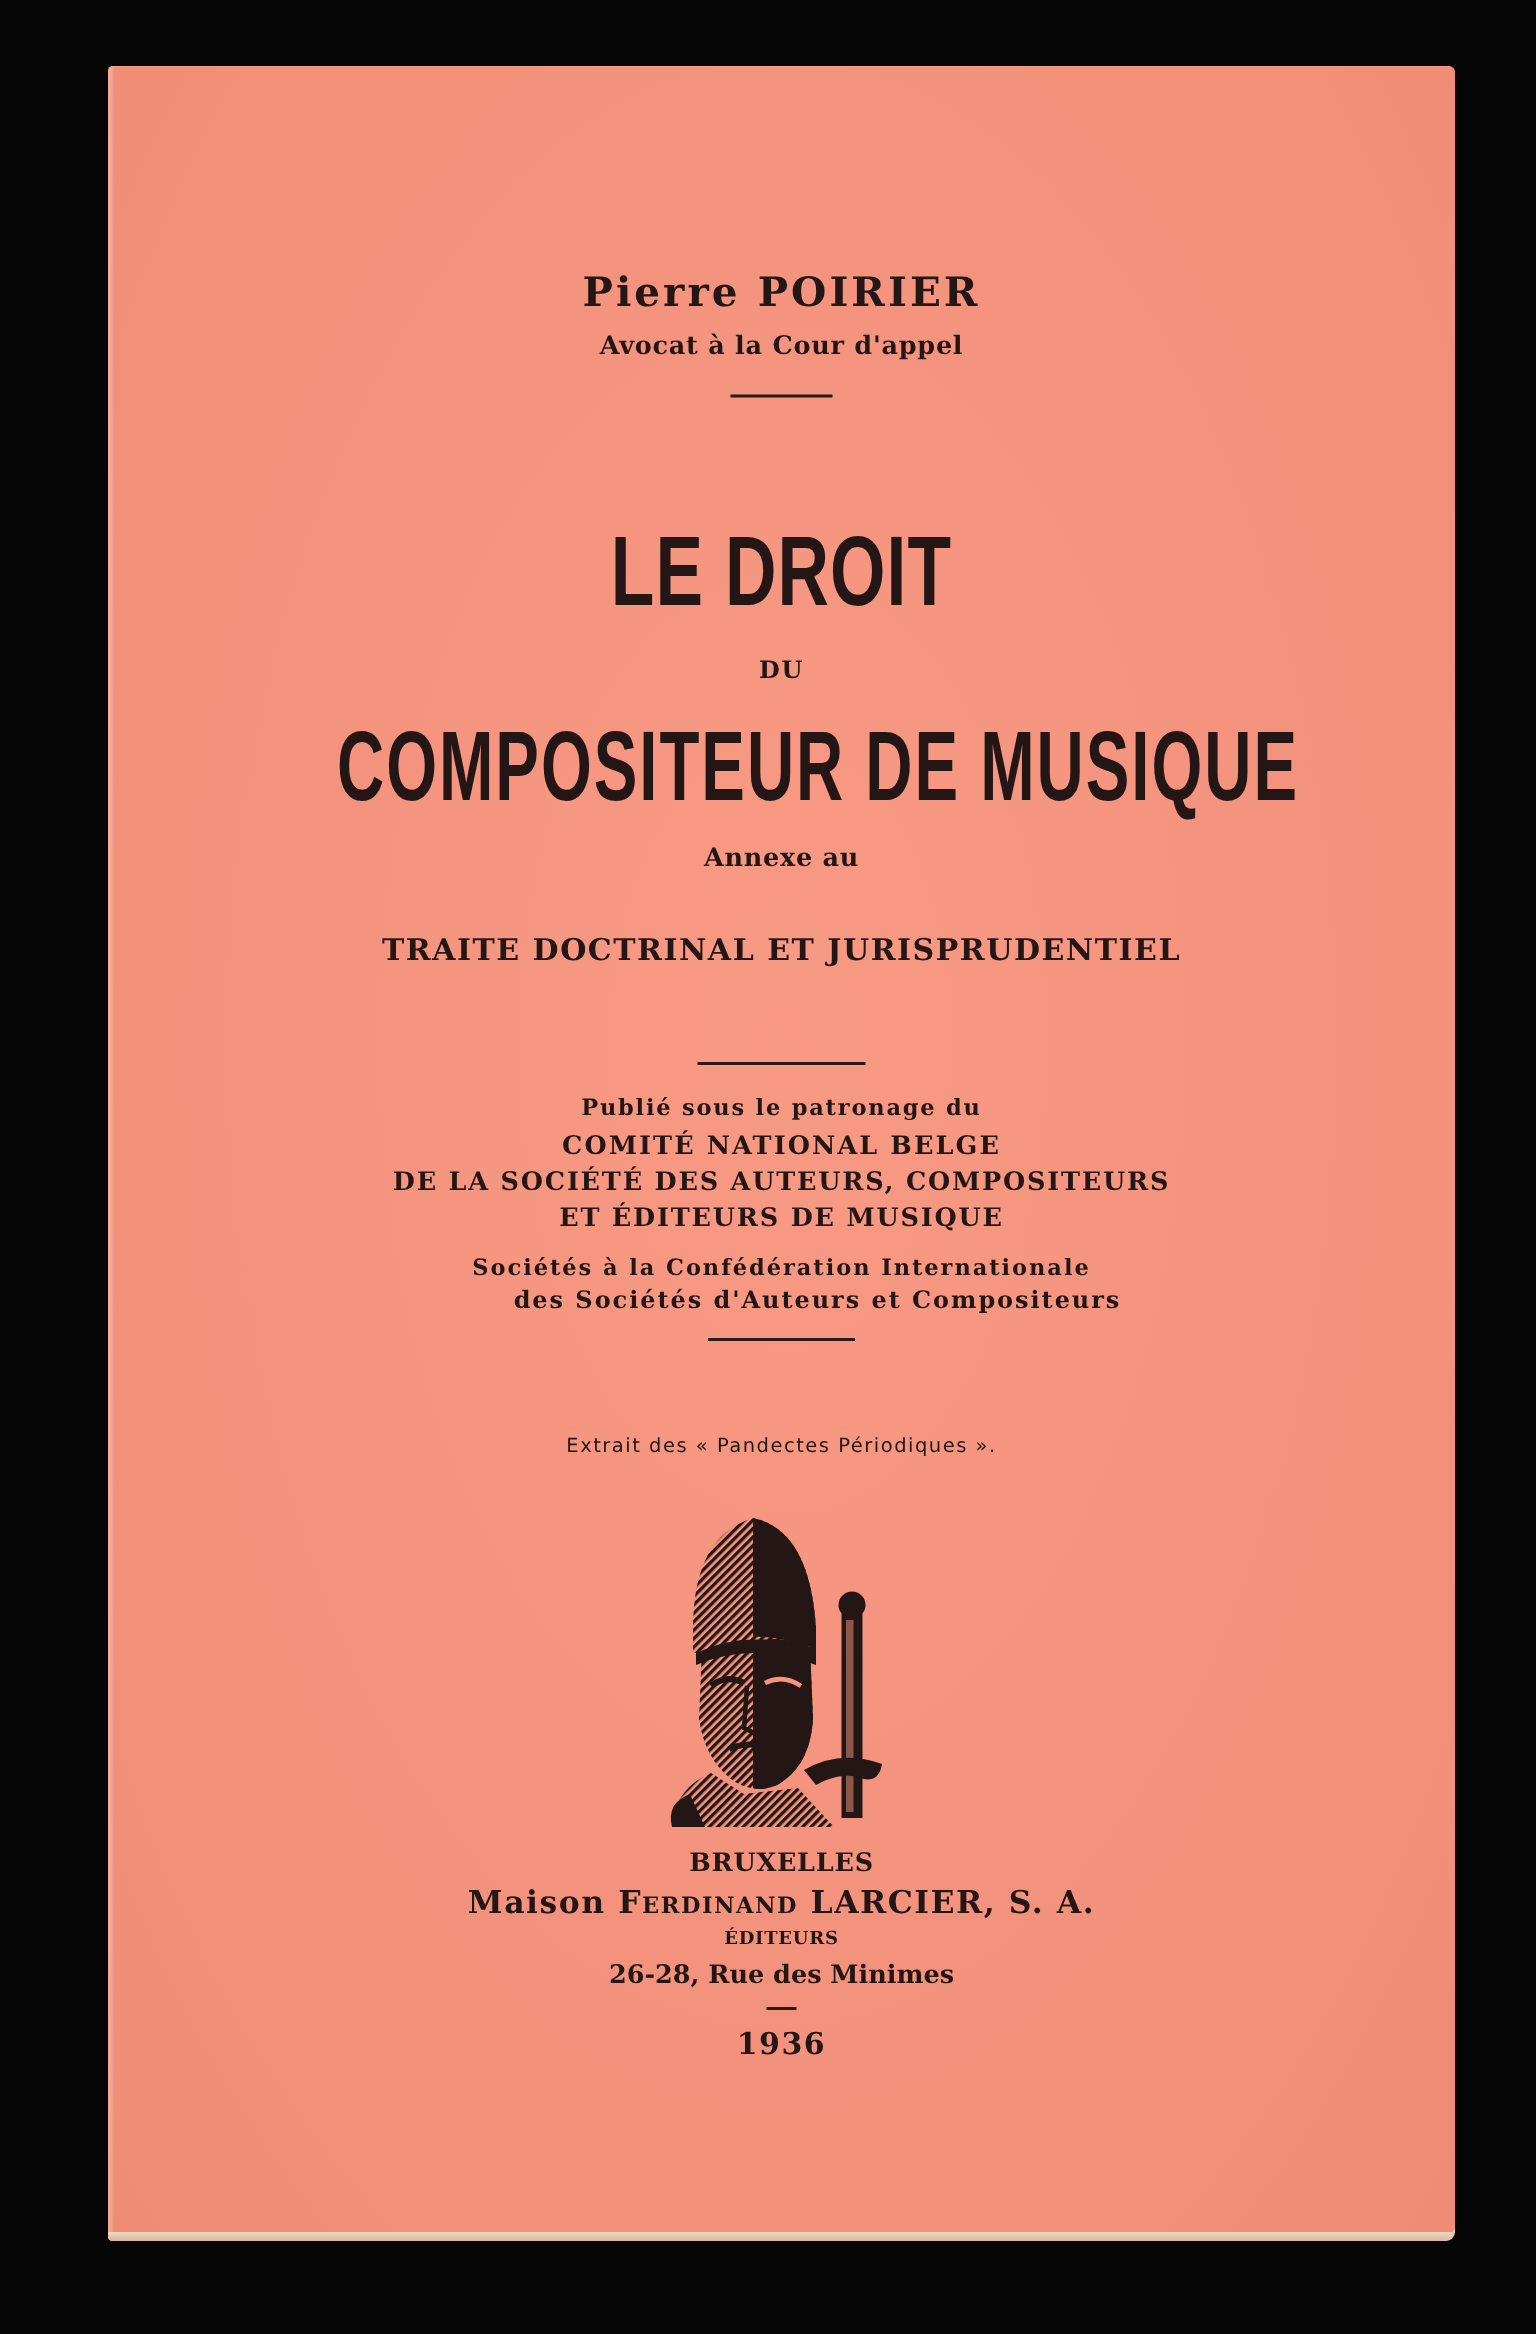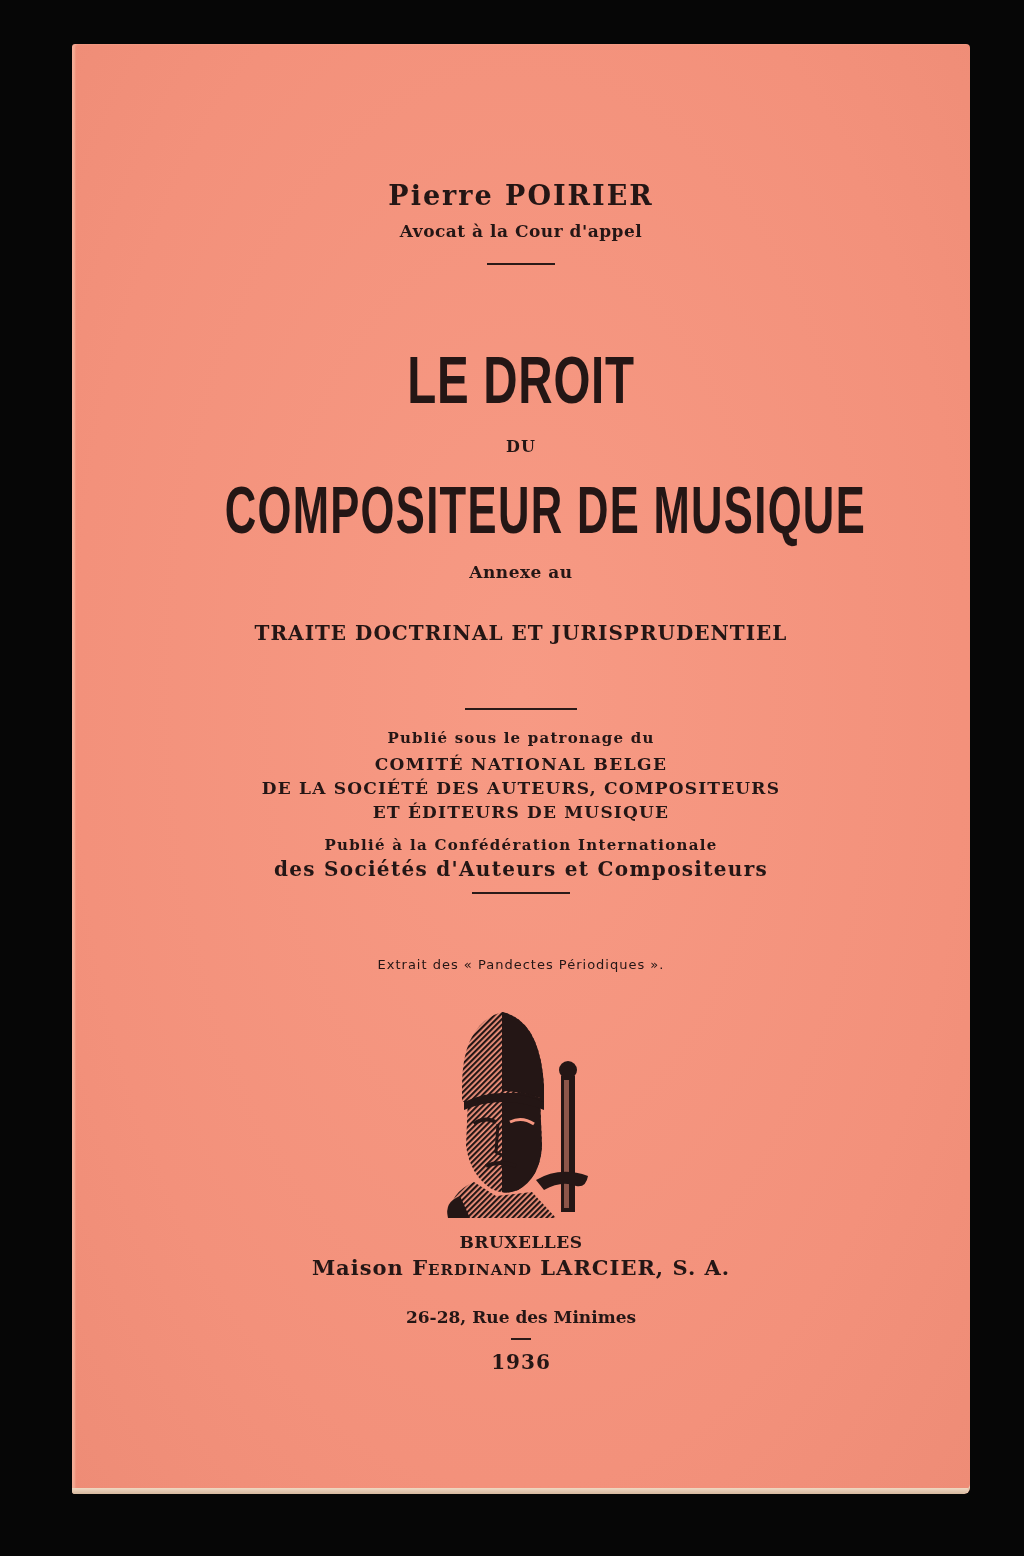--- a/index.html
+++ b/index.html
@@ -53,21 +53,21 @@
   .title-1 { top: 298px; font-size: 66px; transform: scaleX(0.72); }
   .title-du { top: 381px; font-size: 16px; letter-spacing: 1px; margin-top: 12px; }
   .title-2 { top: 428px; font-size: 66px; transform: scaleX(0.66); letter-spacing: 2px; }
   .annexe { top: 518px; font-size: 17px; letter-spacing: 0.5px; }
   .traite { top: 577px; font-size: 20px; letter-spacing: 1px; }
   .publie { top: 685px; font-size: 15px; letter-spacing: 1.2px; }
   .comite1 { top: 710px; font-size: 17px; letter-spacing: 1.4px; }
   .comite2 { top: 734px; font-size: 17px; letter-spacing: 1.2px; text-align: center; }
   .comite3 { top: 758px; font-size: 17px; letter-spacing: 1.2px; }
   .affil1 { top: 792px; font-size: 15px; letter-spacing: 1.3px; }
-  .affil2 { top: 813px; font-size: 20px; letter-spacing: 1.3px; }
+  .affil2 { top: 813px; font-size: 16px; letter-spacing: 1.3px; padding-left: 24px; }
   .extrait { top: 913px; font-size: 13px; letter-spacing: 1px; font-family: "DejaVu Sans", sans-serif; font-weight: normal; }
   .emblem {
     position: absolute;
     left: 368px;
     top: 962px;
     width: 150px;
     height: 212px;
   }
   .city { top: 1188px; font-size: 17px; letter-spacing: 0.5px; text-align: center; }
   .publisher { top: 1211px; font-size: 21px; letter-spacing: 1px; }
@@ -91,21 +91,21 @@
 
   <div class="c b annexe">Annexe au</div>
   <div class="c b traite">TRAITE DOCTRINAL ET JURISPRUDENTIEL</div>
 
   <div class="rule" style="top:664px;width:112px;"></div>
 
   <div class="c b publie">Publié sous le patronage du</div>
   <div class="c b comite1">COMITÉ NATIONAL BELGE</div>
   <div class="c b comite2">DE LA SOCIÉTÉ DES AUTEURS, COMPOSITEURS</div>
   <div class="c b comite3">ET ÉDITEURS DE MUSIQUE</div>
-  <div class="c b affil1">Publié à la Confédération Internationale</div>
+  <div class="c b affil1">Sociétés à la Confédération Internationale</div>
   <div class="c b affil2">des Sociétés d'Auteurs et Compositeurs</div>
 
   <div class="rule" style="top:848px;width:98px;"></div>
 
   <div class="c extrait">Extrait des « Pandectes Périodiques ».</div>
 
   <div class="emblem">
     <svg width="150" height="212" viewBox="0 0 150 212">
       <defs>
         <pattern id="hatch" width="4" height="4" patternUnits="userSpaceOnUse" patternTransform="rotate(45)">
@@ -136,18 +136,19 @@
       <path d="M96 174 Q120 160 148 170 Q146 182 136 180 Q122 174 104 184 Z" fill="#241615"></path>
     </svg>
   </div>
 
   <div class="c b city">BRUXELLES</div>
   <div class="c b publisher">
     <span>Maison</span>
     <span class="sc">Ferdinand</span>
     <span>LARCIER, S. A.</span>
   </div>
+  <div class="c b editeurs">ÉDITEURS</div>
   <div class="c b address">26-28, Rue des Minimes</div>
   <div class="rule" style="top:1294px;width:20px;"></div>
   <div class="c b year">1936</div>
 
   <div class="bottom-edge"></div>
 </div>
 
 </body></html>

